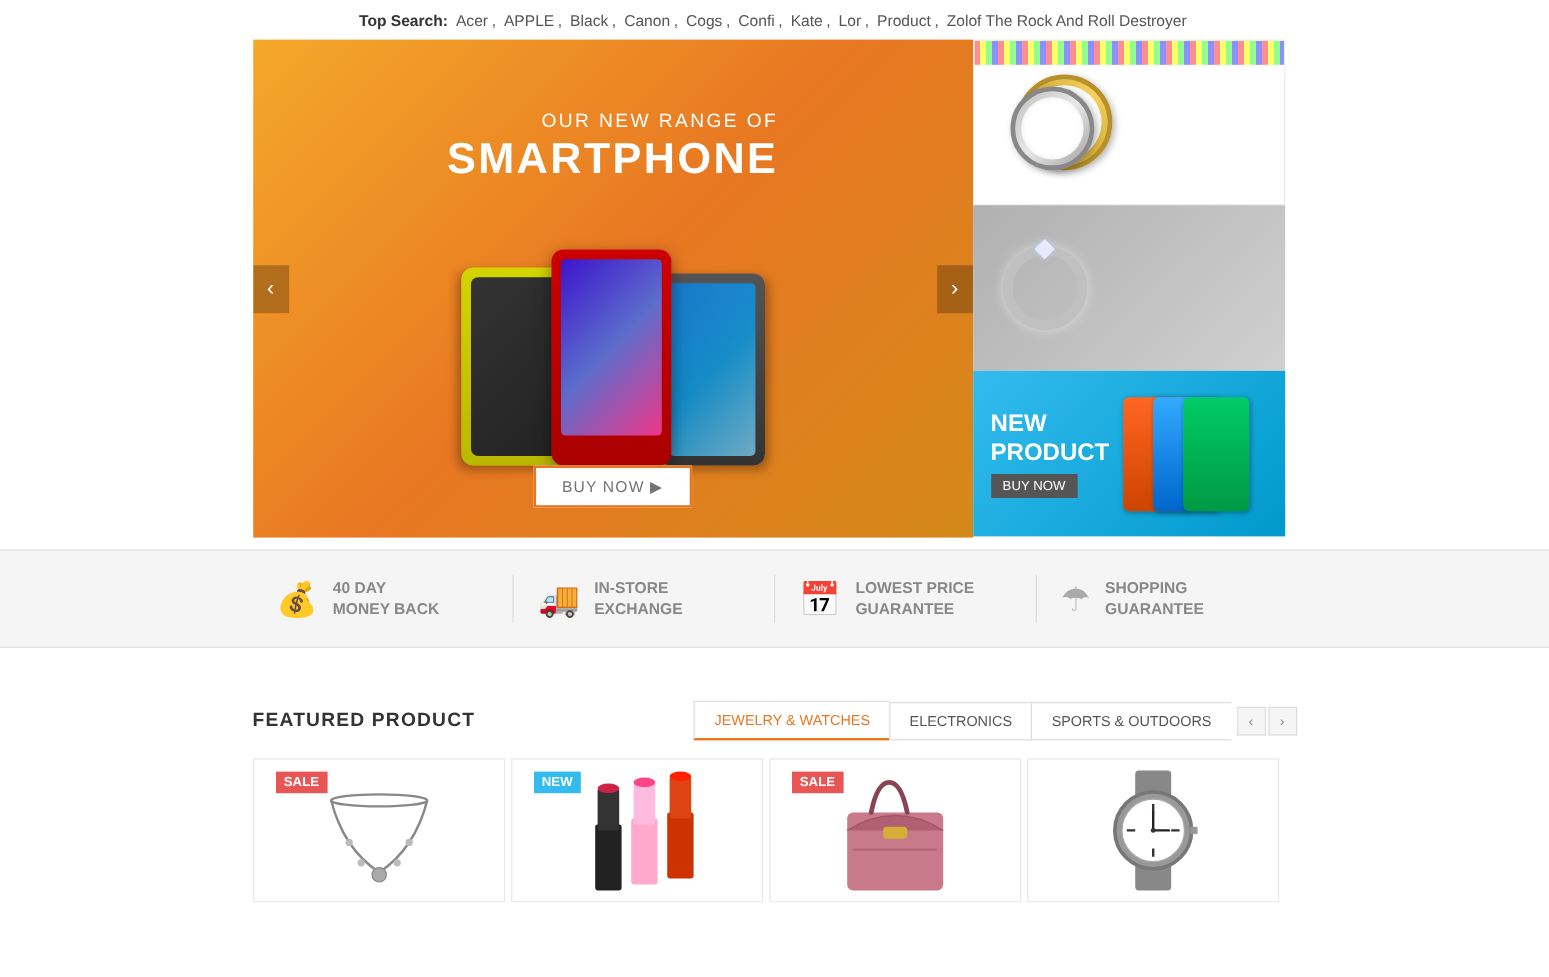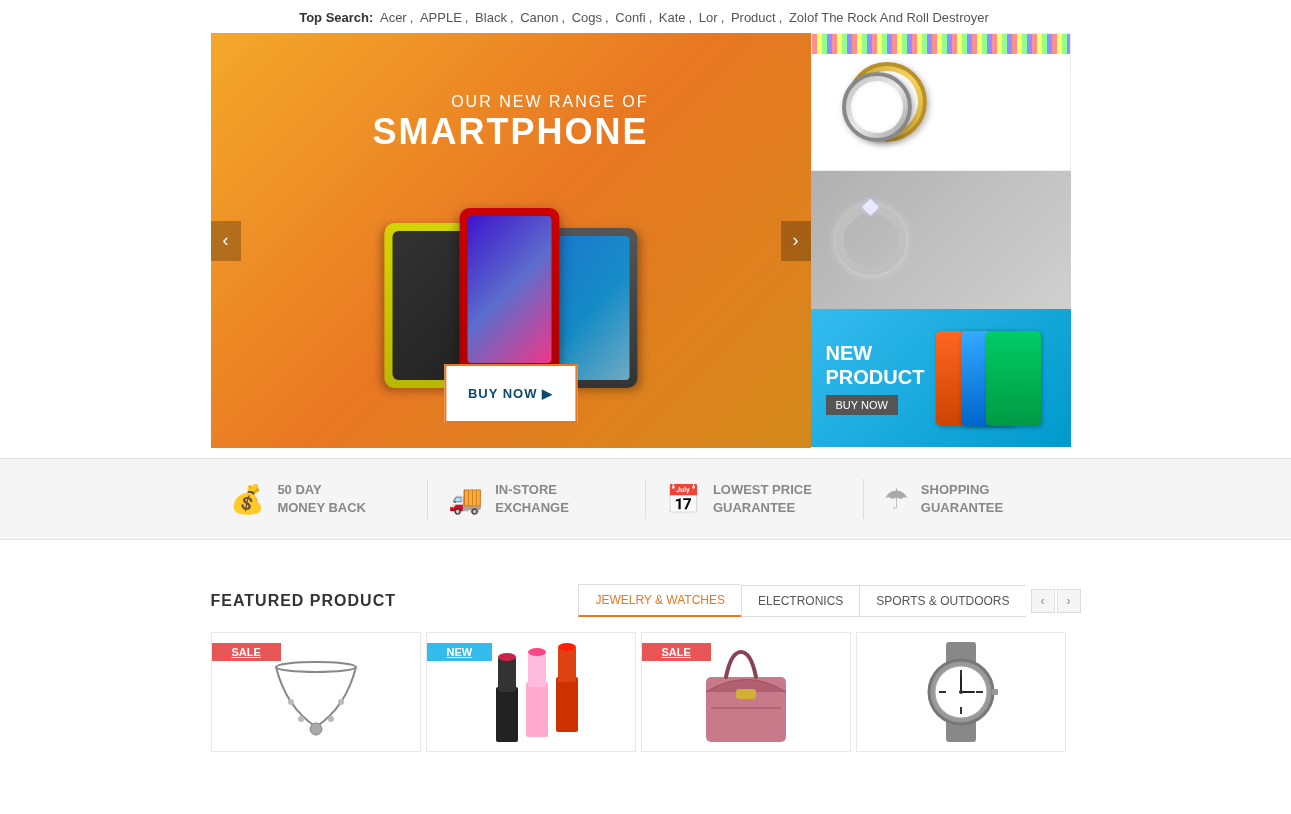--- a/index.html
+++ b/index.html
@@ -109,25 +109,25 @@
       border-radius: 4px;
       opacity: 0.7;
     }
 
     .buy-now-btn {
       position: absolute;
       bottom: 25px;
       left: 50%;
       transform: translateX(-50%);
       background: white;
-      color: #0c4a6e;
+      color: #737373;
       border: 2px solid #e87722;
-      padding: 20px 22px;
+      padding: 8px 22px;
       font-size: 13px;
-      font-weight: bold;
+      font-weight: normal;
       cursor: pointer;
       white-space: nowrap;
       letter-spacing: 1px;
     }
 
     .banner-nav {
       position: absolute;
       top: 50%;
       transform: translateY(-50%);
       background: rgba(0,0,0,0.25);
@@ -423,27 +423,26 @@
       width: 210px;
       border: 1px solid #e8e8e8;
       background: white;
       position: relative;
       height: 120px;
       overflow: hidden;
     }
     .badge {
       position: absolute;
       top: 10px;
-      left: 0;
-      padding: 3px 20px;
+      left: 18px;
+      padding: 3px 7px;
       font-size: 11px;
       font-weight: bold;
       color: white;
       z-index: 10;
-      text-decoration: underline;
     }
     .badge-sale { background: #e85555; }
     .badge-new { background: #33bbee; }
 
     
     .product-img-area {
       width: 100%;
       height: 100%;
       display: flex;
       align-items: center;
@@ -529,21 +528,21 @@
     </div>
 
   </div>
 </div>
 
 <div class="guarantee-bar">
   <div class="guarantee-inner">
     <div class="guarantee-item">
       <span class="guarantee-icon">💰</span>
       <div class="guarantee-text">
-        <div>50 DAY</div>
+        <div>40 DAY</div>
         <div>MONEY BACK</div>
       </div>
     </div>
     <div class="guarantee-divider"></div>
     <div class="guarantee-item">
       <span class="guarantee-icon">🚚</span>
       <div class="guarantee-text">
         <div>IN-STORE</div>
         <div>EXCHANGE</div>
       </div>

